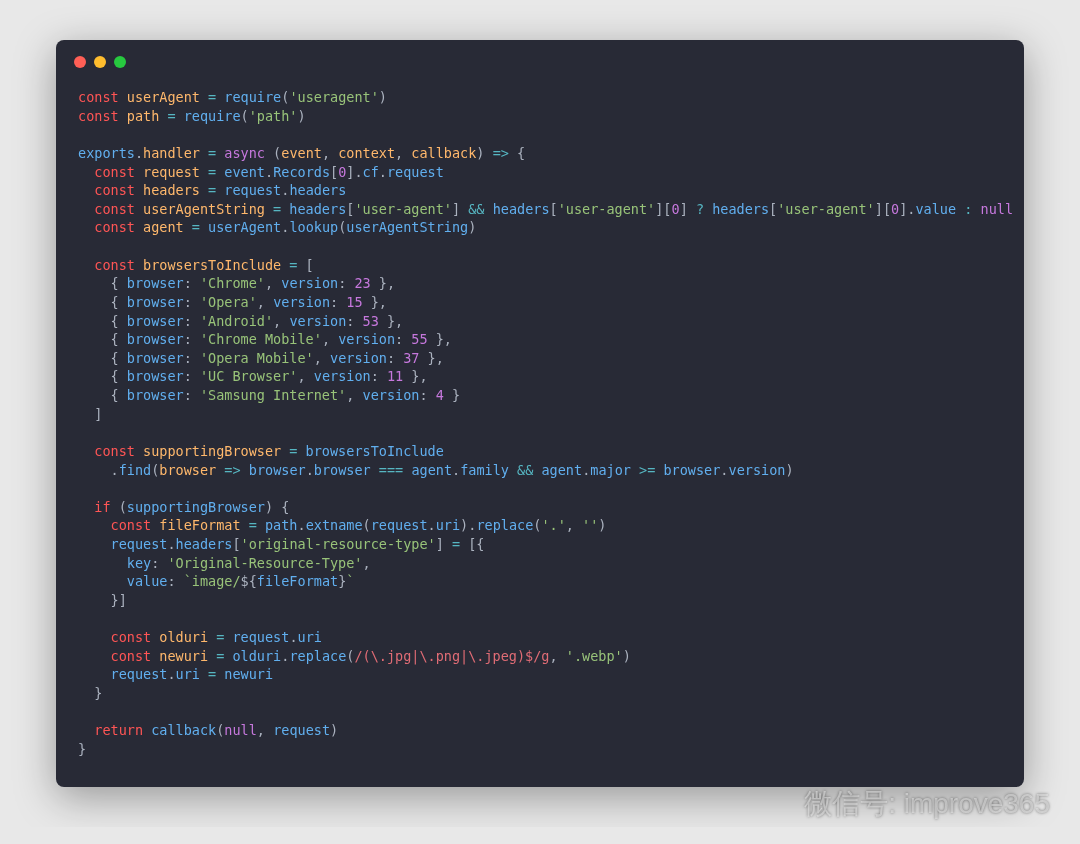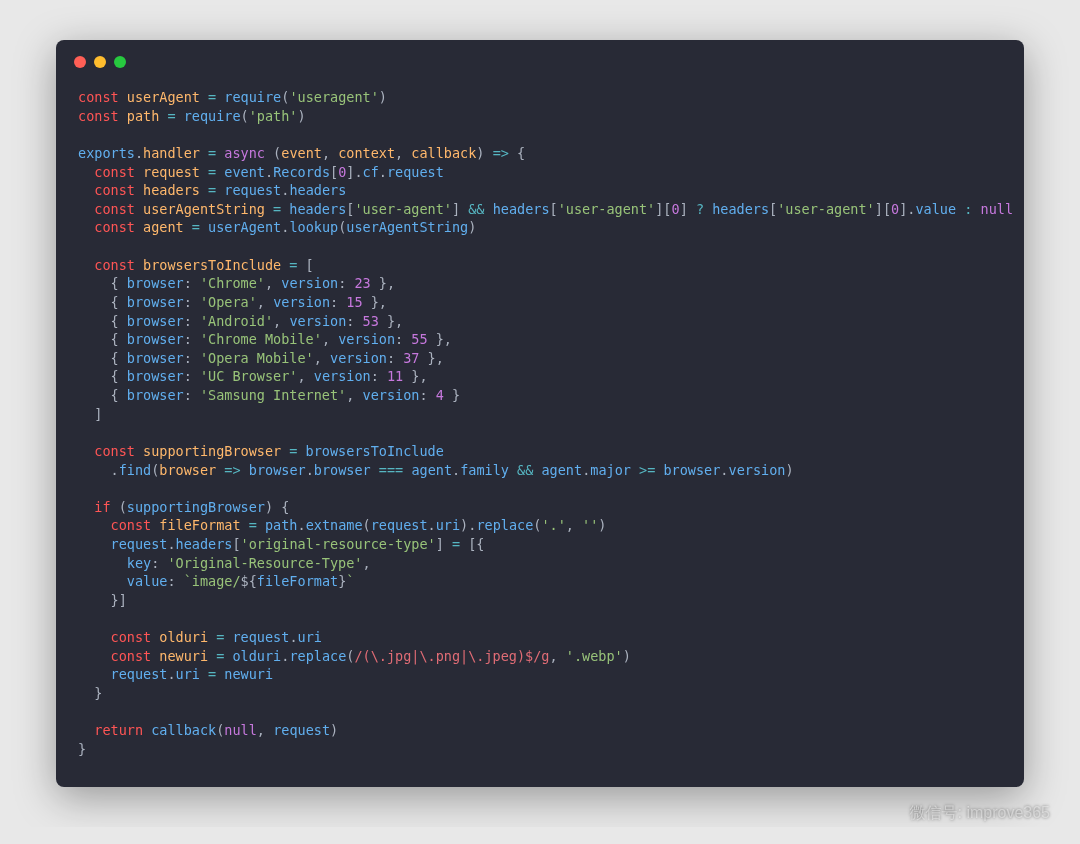--- a/index.html
+++ b/index.html
@@ -48,21 +48,21 @@
   .v  { color: #c678dd; }  
   .c  { color: #abb2bf; }  
   .r  { color: #e06c75; }
 
   .watermark {
     position: fixed;
     right: 30px;
     bottom: 20px;
     color: rgba(255,255,255,.45);
     font-family: sans-serif;
-    font-size: 16px;
+    font-size: 28px;
     text-shadow: 0 0 3px rgba(0,0,0,.5);
     pointer-events: none;
   }
 </style>
 </head>
 <body>
 
 <div class="window">
   <div class="titlebar">
     <span class="dot red"></span>

